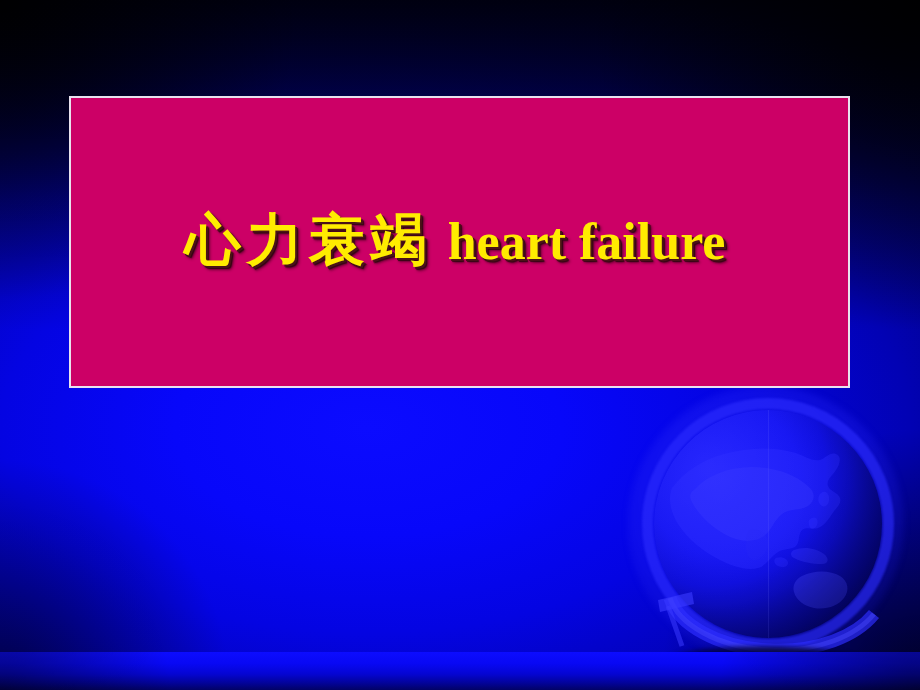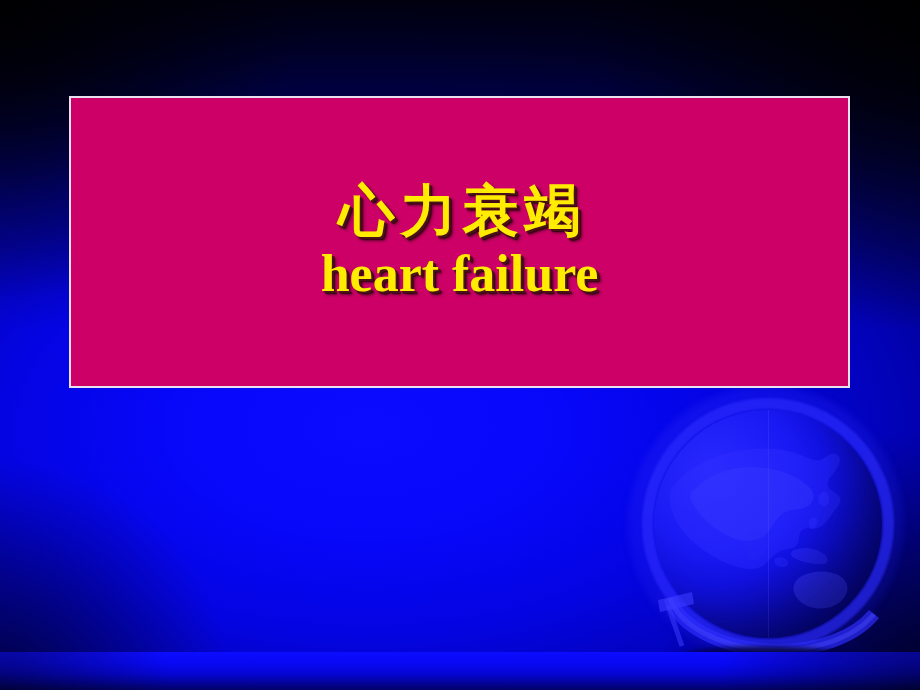--- a/index.html
+++ b/index.html
@@ -169,21 +169,21 @@
   .title-box {
     position: absolute;
     left: 69px;
     top: 96px;
     width: 781px;
     height: 292px;
     box-sizing: border-box;
     background: #cc0066;
     border: 2px solid #e8e2ee;
     display: flex;
-    flex-direction: column;
+    flex-direction: row;
     align-items: center;
     justify-content: center;
   }
   .title-cn {
     color: #ffec00;
     font-family: "DejaVu Sans", "Liberation Sans", sans-serif;
     font-weight: bold;
     font-size: 56px;
     letter-spacing: 6px;
     line-height: 1.05;
@@ -198,21 +198,21 @@
     color: #ffec00;
     font-family: "Liberation Serif", "DejaVu Serif", serif;
     font-weight: bold;
     font-size: 52px;
     letter-spacing: 0px;
     line-height: 1.1;
     text-shadow:
       2px 2px 0 #4a1218,
       3px 3px 1px rgba(40,6,12,0.85),
       4px 4px 3px rgba(30,4,10,0.55);
-    margin: 0;
+    margin: 15px;
   }
 </style>
 </head>
 <body>
 
 <div id="slide">
 
   <div class="bg-base"></div>
   <div class="bg-radial"></div>
   <div class="bg-topdark"></div>

